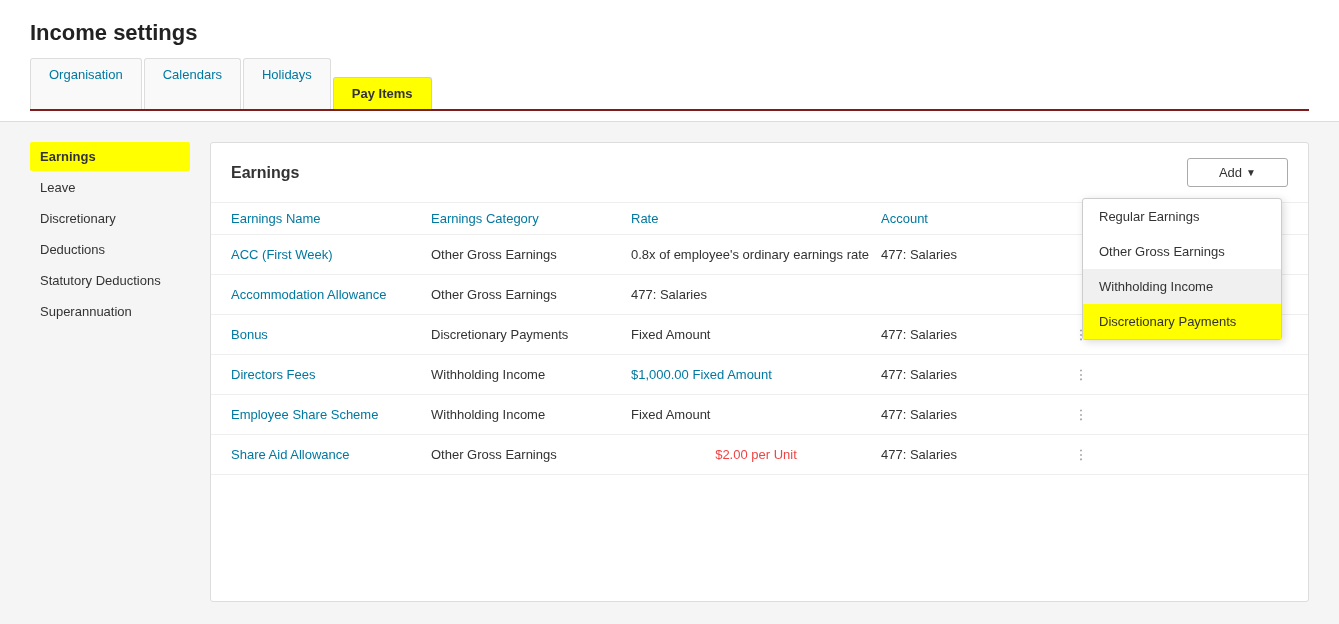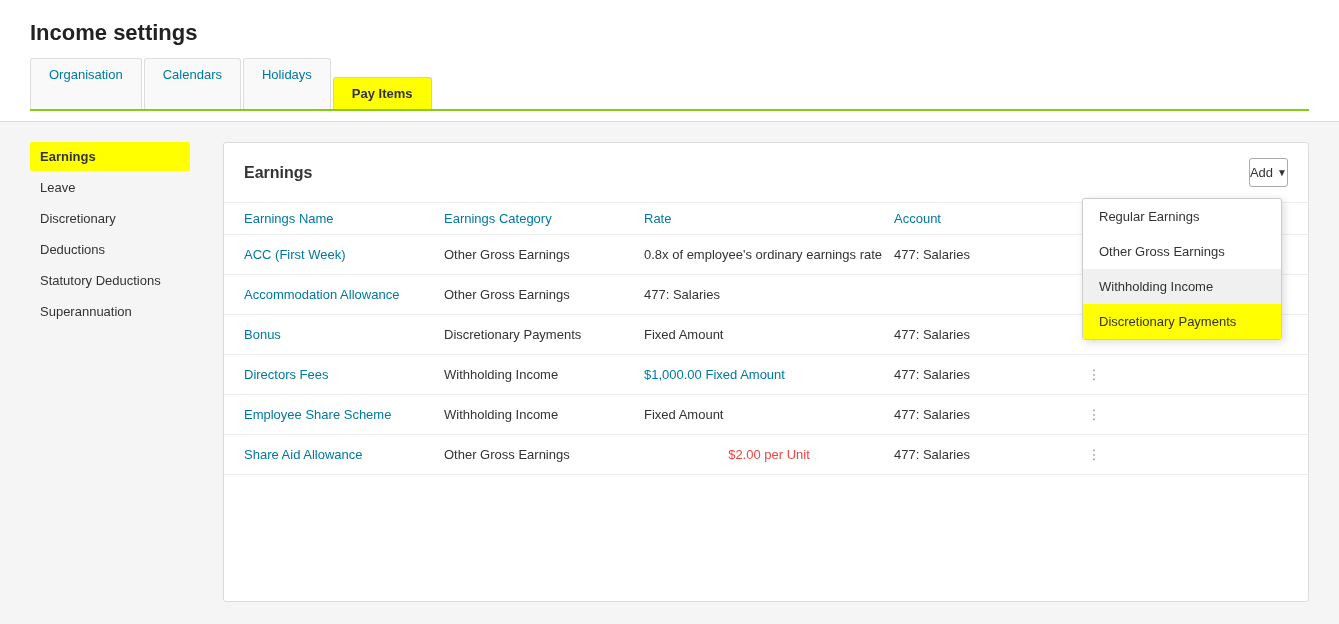--- a/index.html
+++ b/index.html
@@ -1,41 +1,41 @@
 <!DOCTYPE html>
 <html><head>
   <meta charset="utf-8">
   <style>
     * { box-sizing: border-box; margin: 0; padding: 0; }
     body { font-family: Arial, sans-serif; font-size: 13px; background: #f5f5f5; color: #333; }
 
     .page-header { padding: 20px 30px 10px; background: #fff; border-bottom: 1px solid #ddd; }
     .page-title { font-size: 22px; font-weight: bold; color: #222; margin-bottom: 12px; }
 
-    .tabs { display: flex; gap: 0; border-bottom: 2px solid #84cc16; background: #fff; }
+    .tabs { display: flex; gap: 0; border-bottom: 2px solid #7f1d1d; background: #fff; }
     .tab {
       padding: 8px 18px;
       cursor: pointer;
       border: 1px solid #ddd;
       border-bottom: none;
       background: #f9f9f9;
       color: #0078a0;
       font-size: 13px;
       margin-right: 2px;
       border-radius: 3px 3px 0 0;
     }
     .tab.active {
       background: #ffff00;
       color: #333;
       font-weight: bold;
       border-color: #ccc;
       margin-top: 19px;
     }
 
-    .content-area { display: flex; padding: 20px 30px; gap: 33px; background: #f5f5f5; min-height: 500px; }
+    .content-area { display: flex; padding: 20px 30px; gap: 20px; background: #f5f5f5; min-height: 500px; }
 
     .sidebar { width: 160px; flex-shrink: 0; }
     .sidebar-item {
       padding: 7px 10px;
       cursor: pointer;
       color: #333;
       font-size: 13px;
       border-radius: 2px;
       margin-bottom: 2px;
     }
@@ -60,21 +60,21 @@
       padding: 15px 20px;
       border-bottom: 1px solid #eee;
     }
 
     .panel-title { font-size: 16px; font-weight: bold; color: #333; }
 
     .add-btn {
       display: flex;
       align-items: center;
       gap: 4px;
-      padding: 6px 0;
+      padding: 6px 31px;
       background: #fff;
       border: 1px solid #aaa;
       border-radius: 3px;
       cursor: pointer;
       font-size: 13px;
       color: #333;
       position: relative;
     }
     .add-btn .chevron { font-size: 10px; }
 

